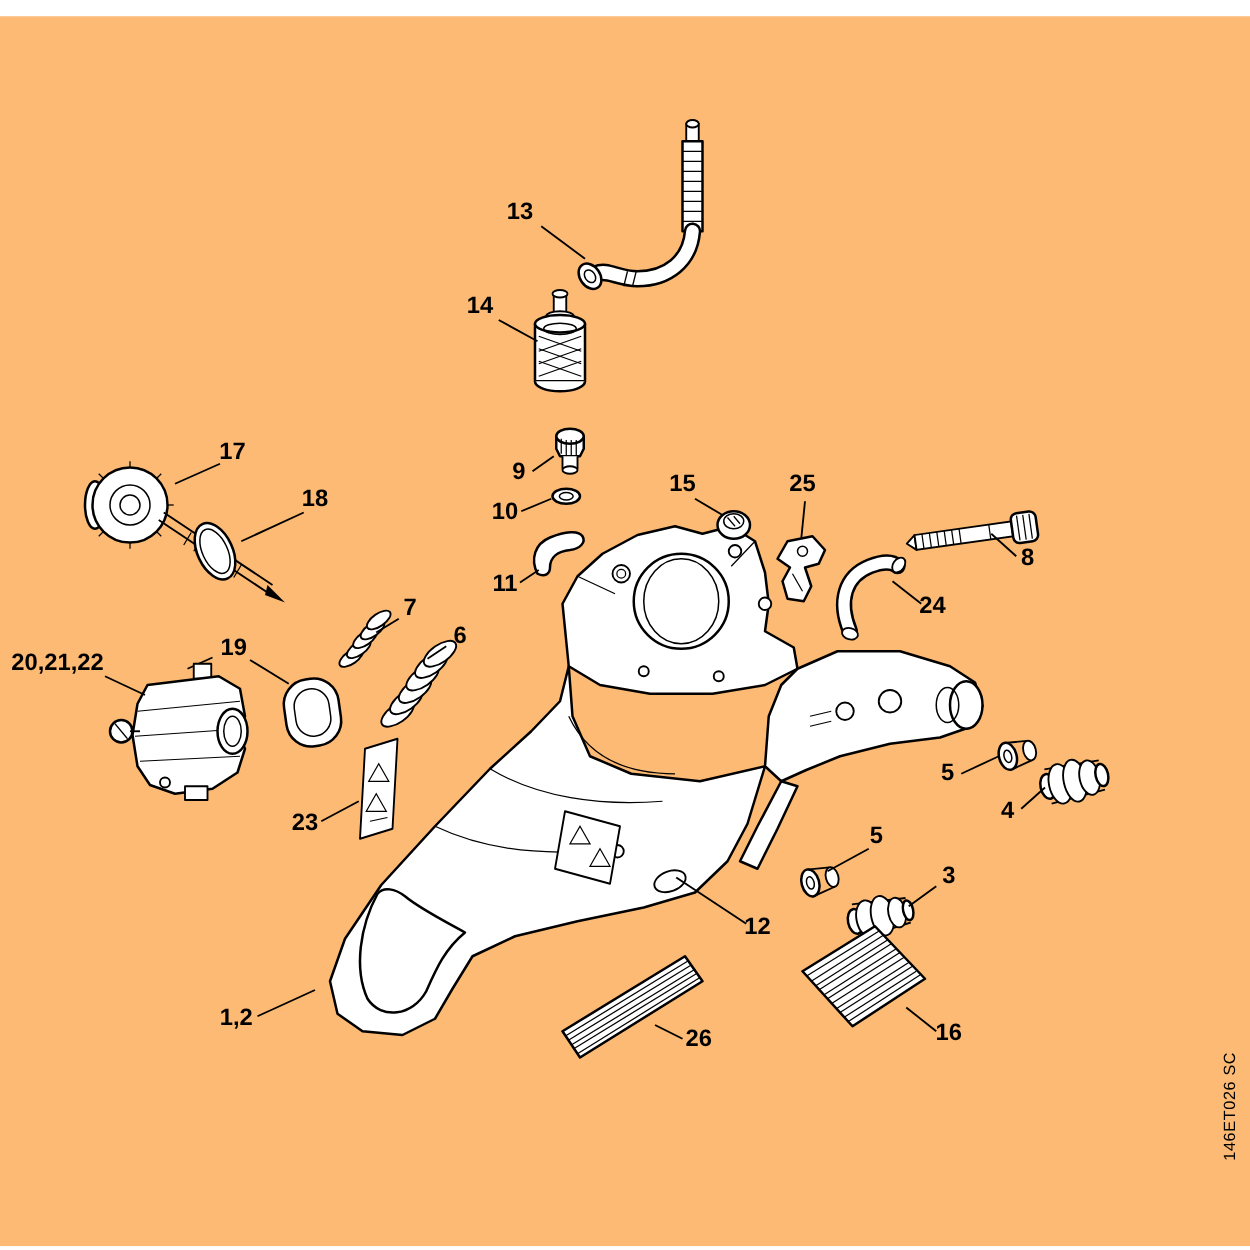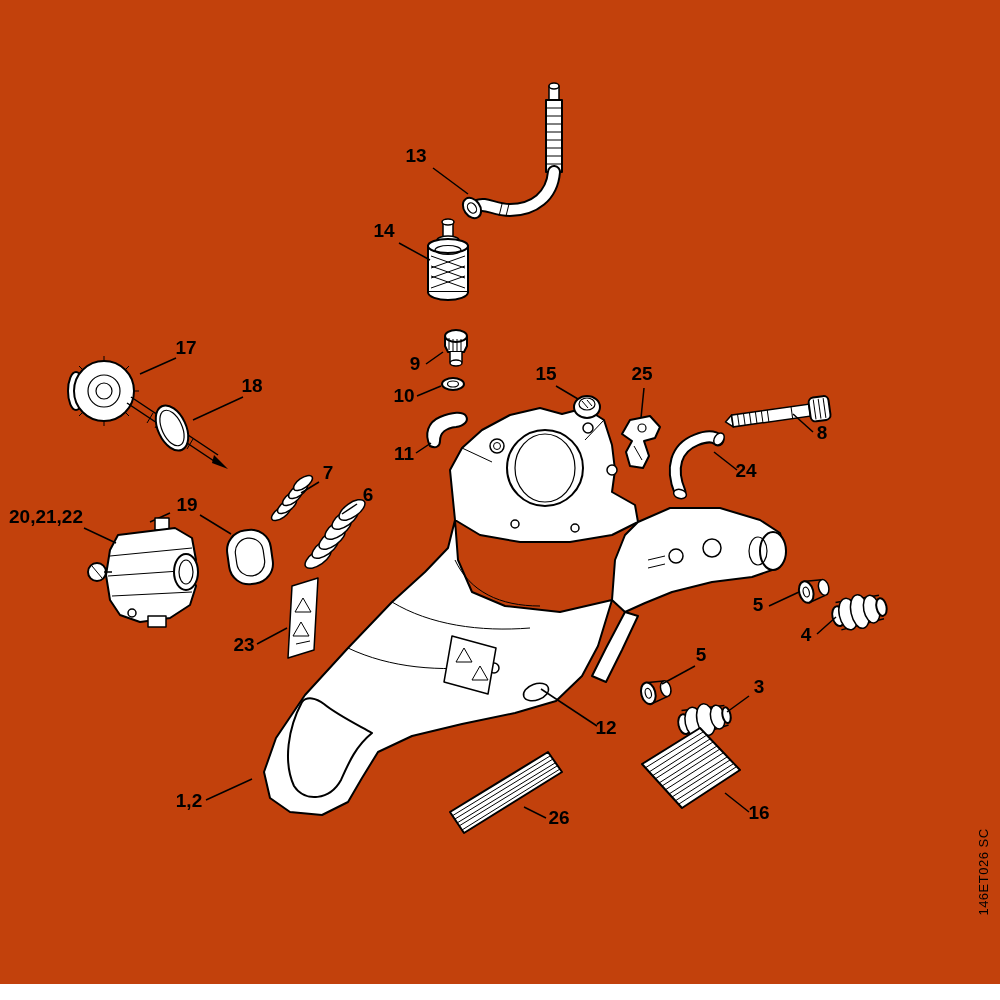--- a/index.html
+++ b/index.html
@@ -1,16 +1,16 @@
 <!DOCTYPE html>
 <html><head>
 <meta charset="utf-8">
 <style>
   html,body{margin:0;padding:0;background:#fff;}
-  .stage{position:relative;width:1000px;height:984px;background:#c2410c;overflow:hidden;}
+  .stage{position:relative;width:1000px;height:984px;background:#fdba74;overflow:hidden;margin-top:13px;}
   svg{position:absolute;inset:0;}
   .callout{font:700 19px "Liberation Sans",sans-serif;fill:#000;}
   .wm{font:400 13px "Liberation Sans",sans-serif;fill:#000;letter-spacing:.5px;}
   .o2{fill:#fff;stroke:#000;stroke-width:2;stroke-linejoin:round;}
   .o15{fill:#fff;stroke:#000;stroke-width:1.5;stroke-linejoin:round;}
   .o1{fill:none;stroke:#000;stroke-width:1.2;}
   .ln{stroke:#000;stroke-width:1.5;}
   .thin{stroke:#000;stroke-width:1;fill:none;}
 </style>
 </head>

